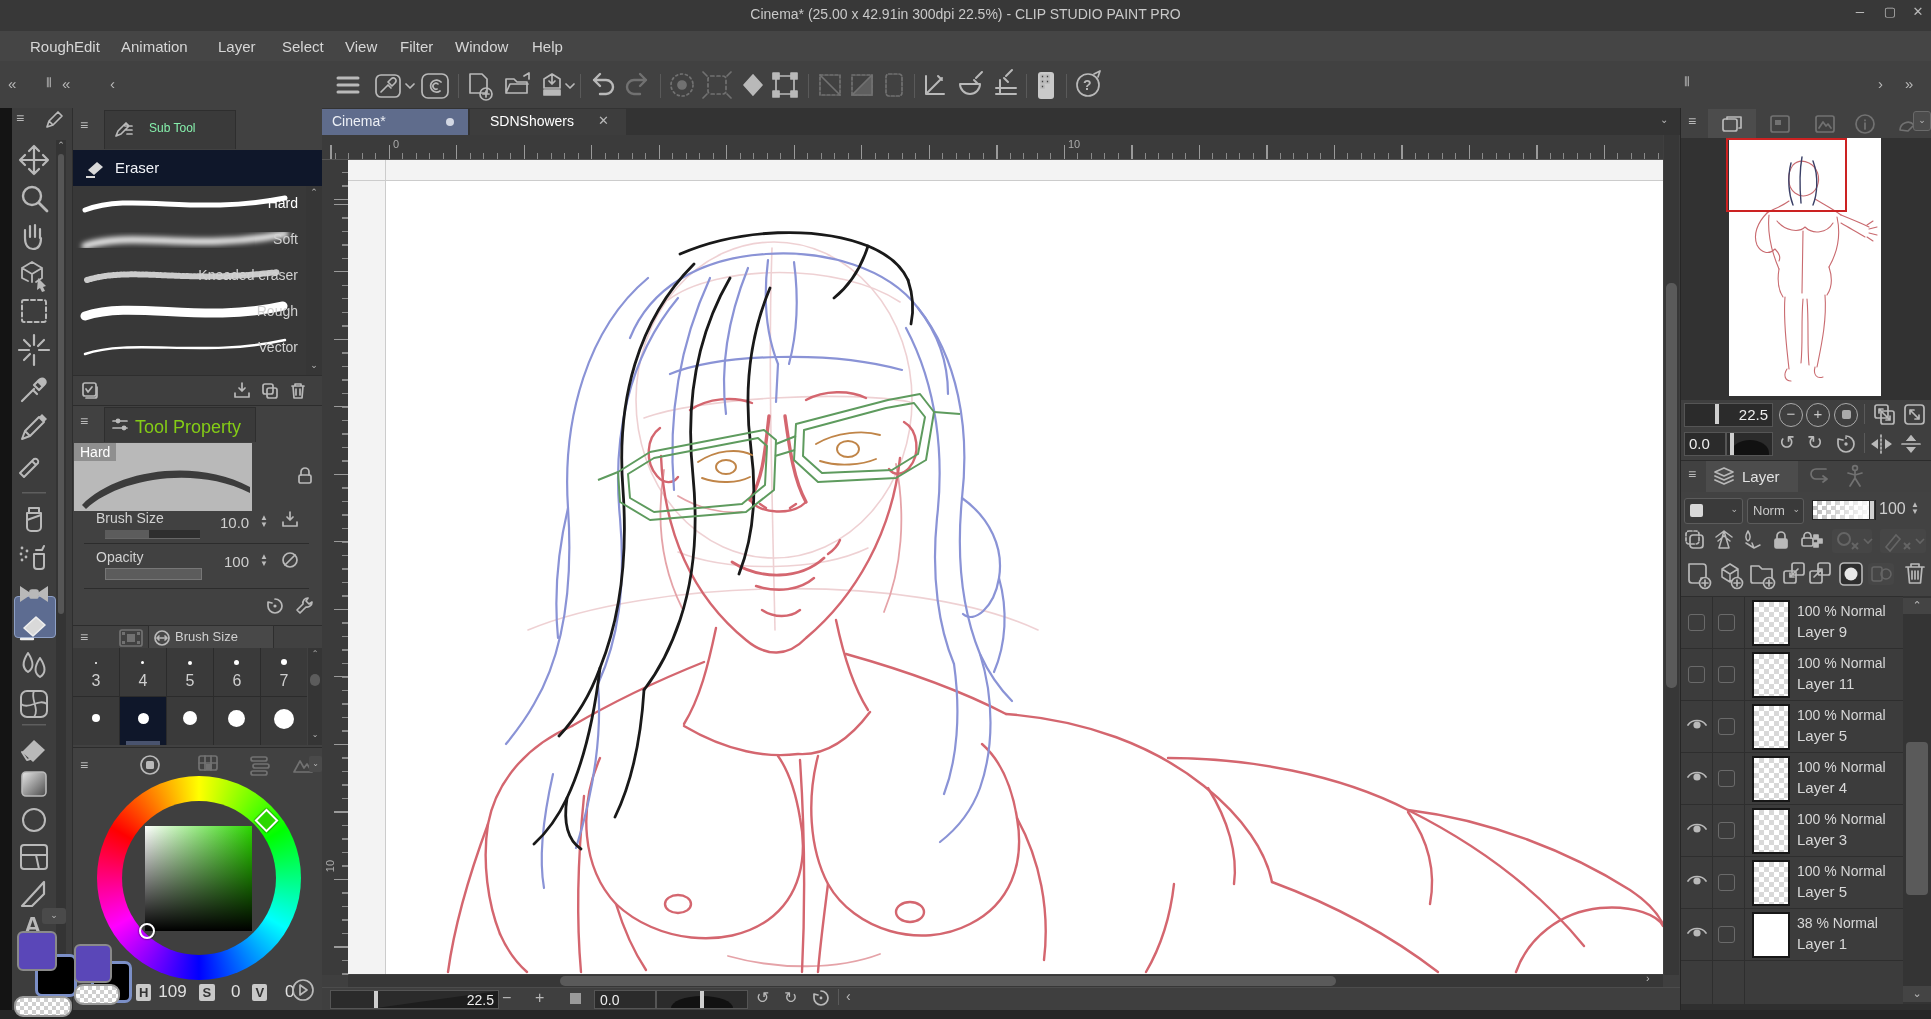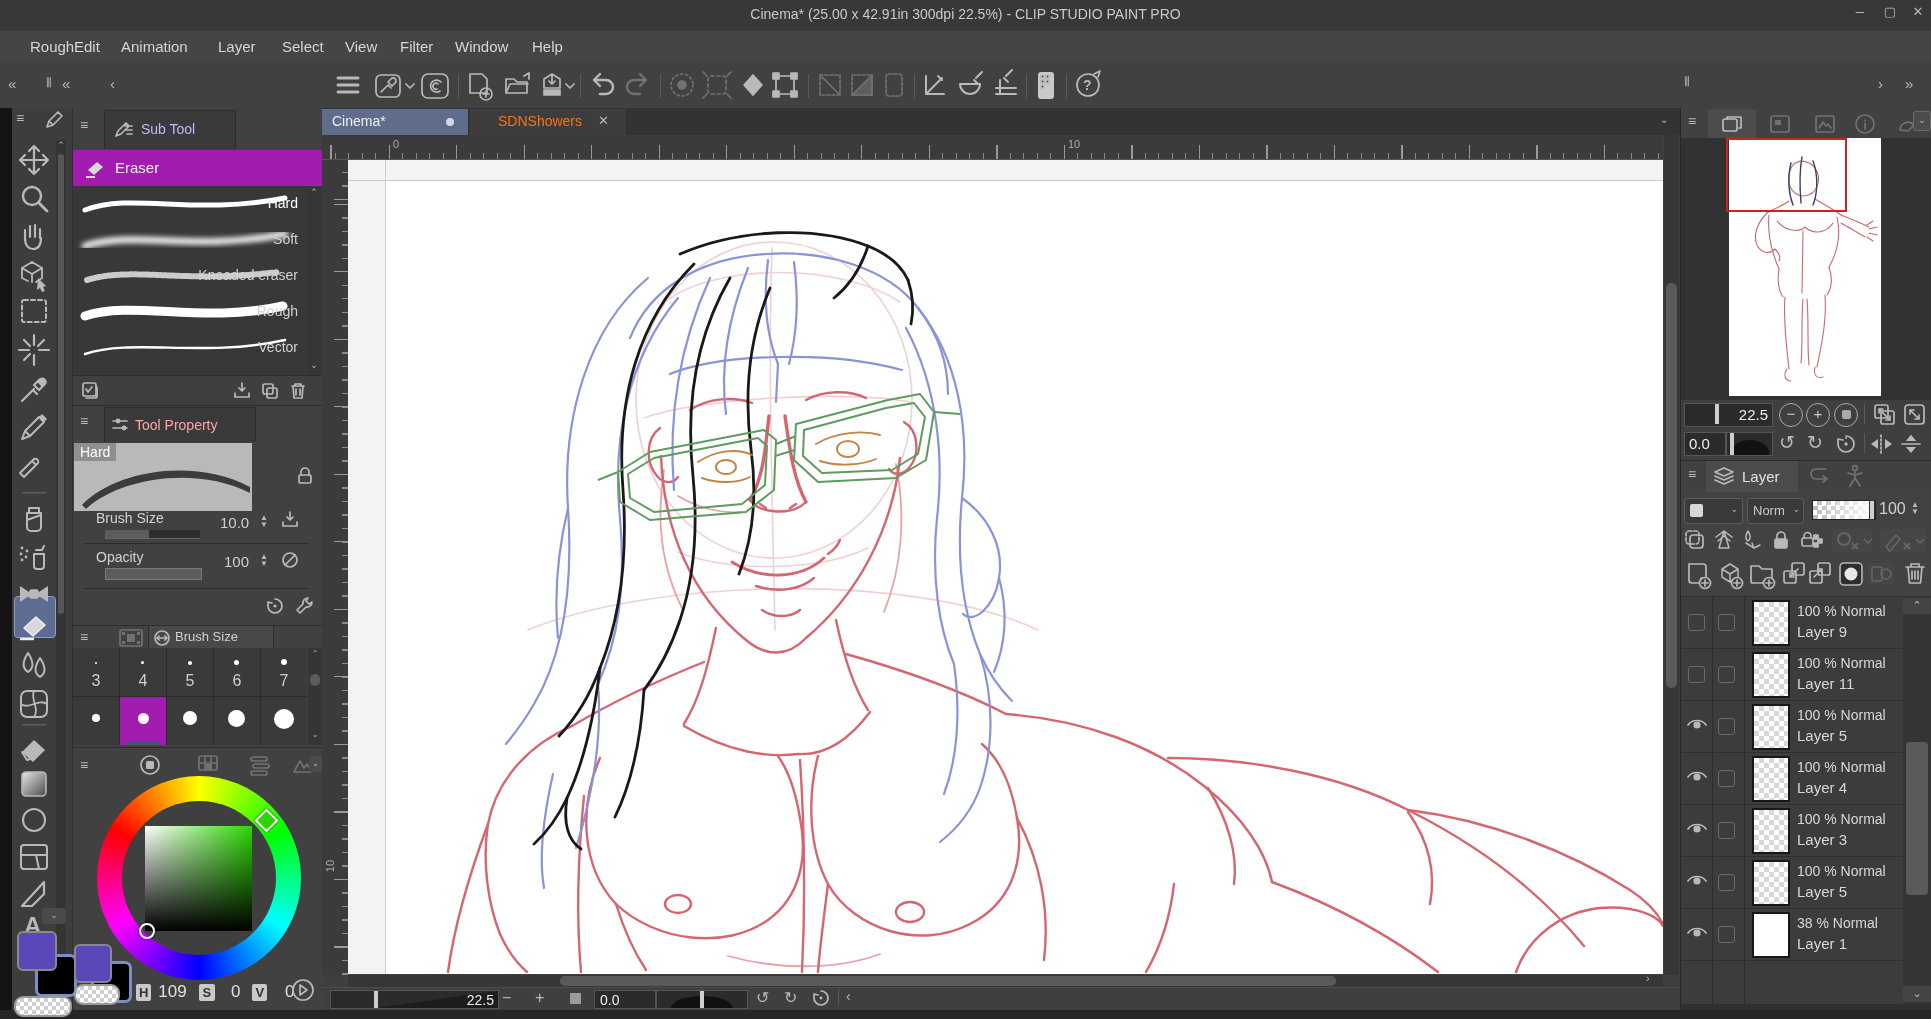--- a/index.html
+++ b/index.html
@@ -5,21 +5,21 @@
   html,body{margin:0;padding:0}
   body{width:1931px;height:1019px;background:#3f3f3f;font-family:"Liberation Sans",sans-serif;
        color:#d6d6d6;overflow:hidden;position:relative;font-size:14px}
   .abs{position:absolute}
   .pan{background:#414141}
   .ic{stroke:#b9b9b9;fill:none;stroke-width:1.7;stroke-linecap:round;stroke-linejoin:round}
   .dim{opacity:.4}
   .sepv{width:1px;background:#5a5a5a}
   .glyph{color:#b9b9b9;text-align:center}
   .tab-act{background:#5f6c8c;color:#eceff5}
-  .sel{background:#a21caf}
+  .sel{background:#0f172a}
   .checker{background:
      repeating-conic-gradient(#cfcfcf 0 25%, #ffffff 0 50%);
      background-size:8px 8px;background-color:#fff}
   .thumb{width:34px;height:42px;border:2px solid #171717;
      background:repeating-conic-gradient(#d8d8d8 0 25%, #ffffff 0 50%);background-size:10px 10px;background-color:#fff}
   .lrow{position:absolute;left:0;width:222px;height:51px;border-bottom:1px solid #2e2e2e;background:#3c3c3c}
   .chk{width:15px;height:15px;border:1px solid #6a6a6a;border-radius:3px}
   .num{color:#cfcfcf}
   .rulertick-h{position:absolute;bottom:0;height:6px;left:0;right:0;
      background:repeating-linear-gradient(90deg,#8a8a8a 0 1px,transparent 1px 13.5px);background-position:13px 0}
@@ -275,21 +275,21 @@
 <div class="abs" style="left:17px;top:931px;width:36px;height:36px;background:#5a47b8;border:2px solid #8a8a8a;border-radius:6px;z-index:3"></div>
 <div class="abs" style="left:35px;top:954px;width:36px;height:37px;background:#000;border:3px solid #7b8fc7;border-radius:7px;z-index:2"></div>
 <div class="abs checker" style="left:14px;top:996px;width:54px;height:17px;border:2px solid #9a9a9a;border-radius:9px;z-index:3"></div>
 
 <div class="abs pan" style="left:73px;top:108px;width:249px;height:297px"></div>
 <div class="abs glyph" style="left:80px;top:117px;font-size:14px">≡</div>
 <div class="abs" style="left:104px;top:110px;width:130px;height:38px;background:#3a3a3a;border:1px solid #2e2e2e;border-bottom:none">
   <svg class="abs" style="left:8px;top:8px" width="22" height="22" viewBox="0 0 22 22">
       <path class="ic" d="M3,17 l2,-5 8,-8 3,3 -8,8 z M12,7 h7 M13,11 h6 M14,15 h5" stroke-width="1.5"></path>
     </svg>
-  <span class="abs" style="left:36px;top:10px;font-size:14px;color:#c4b5fd">Sub Tool</span>
+  <span class="abs" style="left:44px;top:10px;font-size:12px;color:#86efac">Sub Tool</span>
 </div>
 
 <div class="abs sel" style="left:73px;top:150px;width:249px;height:36px;border-bottom:1px solid #4e5a78">
   <svg class="abs" style="left:10px;top:6px" width="24" height="24" viewBox="0 0 24 24">
       <path d="M5,14 l9,-8 6,5 -9,8 z" fill="#d9d9d9"></path>
       <path d="M3,21 h9" stroke="#d9d9d9" stroke-width="2"></path>
     </svg>
   <span class="abs" style="left:42px;top:9px;font-size:15px;color:#f0f2f7">Eraser</span>
 </div>
 
@@ -357,21 +357,21 @@
 </div>
 
 <div class="abs pan" style="left:73px;top:405px;width:249px;height:220px;border-top:1px solid #2c2c2c"></div>
 <div class="abs glyph" style="left:80px;top:413px;font-size:14px">≡</div>
 <div class="abs" style="left:104px;top:407px;width:150px;height:34px;background:#3a3a3a;border:1px solid #2e2e2e;border-bottom:none">
   <svg class="abs" style="left:6px;top:7px" width="20" height="20" viewBox="0 0 20 20">
       <path class="ic" d="M2,6 h14 M2,13 h14" stroke-width="1.5"></path>
       <circle cx="7" cy="6" r="2.4" fill="#b9b9b9"></circle>
       <circle cx="13" cy="13" r="2.4" fill="#b9b9b9"></circle>
     </svg>
-  <span class="abs" style="left:30px;top:9px;font-size:14px;color:#fca5a5">Tool Property</span>
+  <span class="abs" style="left:30px;top:9px;font-size:18px;color:#84cc16">Tool Property</span>
 </div>
 
 <div class="abs" style="left:74px;top:443px;width:178px;height:68px;background:#b9b9b9;overflow:hidden">
   <svg width="178" height="68" viewBox="0 0 178 68">
       <path d="M8,62 C40,28 120,14 176,44 L176,50 C120,22 44,36 12,66 z" fill="#3c3c3c"></path>
     </svg>
   <span class="abs" style="left:0;top:0;background:#8f8f8f;color:#fff;font-size:14px;padding:1px 6px">Hard</span>
 </div>
 <svg class="abs" style="left:295px;top:466px" width="20" height="20" viewBox="0 0 20 20">
     <path class="ic" d="M6,9 v-3 a4,4 0 0 1 8,0 v3"></path>
@@ -525,21 +525,21 @@
     <circle class="ic" cx="13" cy="13" r="10" stroke-width="1.8"></circle>
     <path class="ic" d="M10,8 l7,5 -7,5 z" stroke-width="1.8"></path>
   </svg>
 
 <div class="abs" style="left:322px;top:108px;width:1358px;height:27px;background:#333333"></div>
 <div class="abs tab-act" style="left:322px;top:109px;width:146px;height:26px">
   <span style="position:absolute;left:10px;top:4px;font-size:14px">Cinema*</span>
   <span style="position:absolute;left:124px;top:9px;width:8px;height:8px;border-radius:50%;background:#d3d8e4"></span>
 </div>
 <div class="abs" style="left:470px;top:109px;width:156px;height:26px;background:#3d3d3d">
-  <span style="position:absolute;left:28px;top:4px;font-size:14px;color:#f97316">SDNShowers</span>
+  <span style="position:absolute;left:20px;top:4px;font-size:14px;color:#ffffff">SDNShowers</span>
   <span class="glyph" style="position:absolute;left:128px;top:4px;font-size:13px">✕</span>
 </div>
 <div class="abs glyph" style="left:1660px;top:114px;font-size:10px">⌄</div>
 
 <div class="abs" style="left:322px;top:135px;width:1341px;height:24px;background:#3b3b3b;border-bottom:1px solid #555">
   <div class="rulertick-h"></div>
     <div class="rulertick-hM"></div>
   <span style="position:absolute;left:71px;top:3px;font-size:11px;color:#aaa">0</span>
   <span style="position:absolute;left:746px;top:3px;font-size:11px;color:#aaa">10</span>
 </div>

